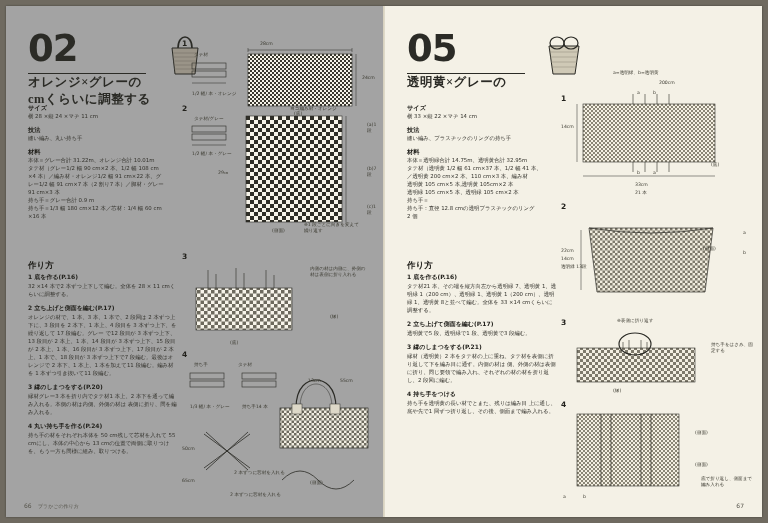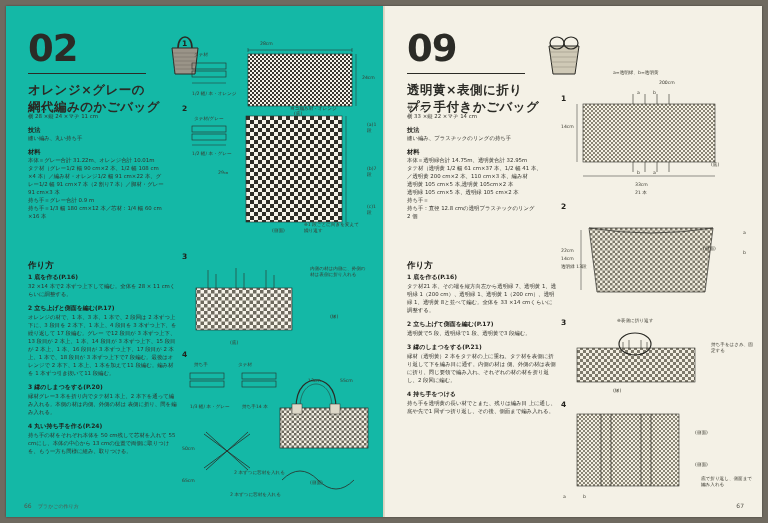--- a/index.html
+++ b/index.html
@@ -9,37 +9,37 @@
     font-family:"DejaVu Sans","Liberation Sans",sans-serif;
     overflow:hidden;
   }
   .spread{
     position:absolute;left:6px;top:6px;width:756px;height:511px;
     background:#f4f1e6;
     box-shadow:0 0 2px rgba(0,0,0,.4);
     display:flex;
   }
   .page{position:relative;width:378px;height:511px;box-sizing:border-box;}
-  .page.left{background:#14b8a6;}
+  .page.left{background:#a3a3a3;}
   .page.right{background:#f4f1e6;border-left:1px solid #ded9c8;}
   .gutter{position:absolute;left:377px;top:0;width:2px;height:511px;
     background:linear-gradient(to right,#e2ddcc,#cdc7b4,#e2ddcc);}
 
   
   .hdr{position:absolute;top:24px;left:22px;width:210px;}
   .num{
     font-family:"DejaVu Sans","Liberation Sans",sans-serif;
     font-size:37px;font-weight:bold;color:#2b2b26;letter-spacing:-1px;
     line-height:37px;
   }
   .pref{font-size:8px;color:#2b2b26;margin-top:3px;letter-spacing:.5px;}
   .rule{width:118px;border-top:1px solid #2b2b26;margin-top:6px;}
   .title{
     font-size:12.5px;font-weight:bold;color:#2b2b26;line-height:17px;
-    margin-top:7px;letter-spacing:.5px;
+    letter-spacing:.5px;font-family:Liberation Serif, serif;
   }
   .bagicon{position:absolute;left:148px;top:20px;width:62px;height:52px;}
 
   
   .txt{position:absolute;left:22px;width:150px;font-size:5.4px;line-height:8px;color:#33322c;}
   .h{font-size:6.2px;font-weight:bold;margin:0 0 2px 0;color:#22211c;}
   .sec{margin-bottom:6px;}
   .sec p{margin:0;}
   .howto-h{font-size:8.5px;font-weight:bold;color:#22211c;margin:0 0 4px 0;}
   .step{margin-bottom:6px;}
@@ -64,21 +64,21 @@
 
 <div class="spread">
 
   <div class="page left">
 
     <div class="hdr">
       <div class="num">02</div>
       <div class="rule"></div>
       <div class="title">
         <div>オレンジ×グレーの</div>
-        <div>網代編みのかごバッグ</div>
+        <div>cmくらいに調整する</div>
       </div>
     </div>
 
     <svg class="bagicon" viewBox="0 0 62 52">
       <path d="M18 22 h26 l-3 26 h-20 z" fill="#9a9488" stroke="#2b2b26" stroke-width="1"></path>
       <path d="M24 22 c0-8 4-11 7-11 s7 3 7 11" fill="none" stroke="#2b2b26" stroke-width="1.6"></path>
       <g stroke="#6f6a60" stroke-width=".5">
         <line x1="19" y1="27" x2="43" y2="27"></line>
           <line x1="19" y1="31" x2="43" y2="31"></line>
         <line x1="19" y1="35" x2="42" y2="35"></line>
@@ -259,25 +259,24 @@
 
     <div class="pg pgl">66</div>
     <div class="ftxt">プラかごの作り方</div>
   </div>
 
   <div class="gutter"></div>
 
   <div class="page right">
 
     <div class="hdr">
-      <div class="num">09</div>
+      <div class="num">05</div>
       <div class="rule"></div>
       <div class="title">
-        <div>透明黄×表側に折り</div>
-        <div>プラ手付きかごバッグ</div>
+        <div>透明黄×グレーの</div>
       </div>
     </div>
 
     <svg class="bagicon" viewBox="0 0 62 52">
       <path d="M16 20 h30 l-4 28 h-22 z" fill="#cfc9b6" stroke="#2b2b26" stroke-width="1"></path>
       <ellipse cx="24" cy="17" rx="7" ry="6" fill="none" stroke="#2b2b26" stroke-width="1.2"></ellipse>
       <ellipse cx="38" cy="17" rx="7" ry="6" fill="none" stroke="#2b2b26" stroke-width="1.2"></ellipse>
       <g stroke="#8d8878" stroke-width=".5">
         <line x1="17" y1="26" x2="45" y2="26"></line>
           <line x1="17" y1="31" x2="44" y2="31"></line>

